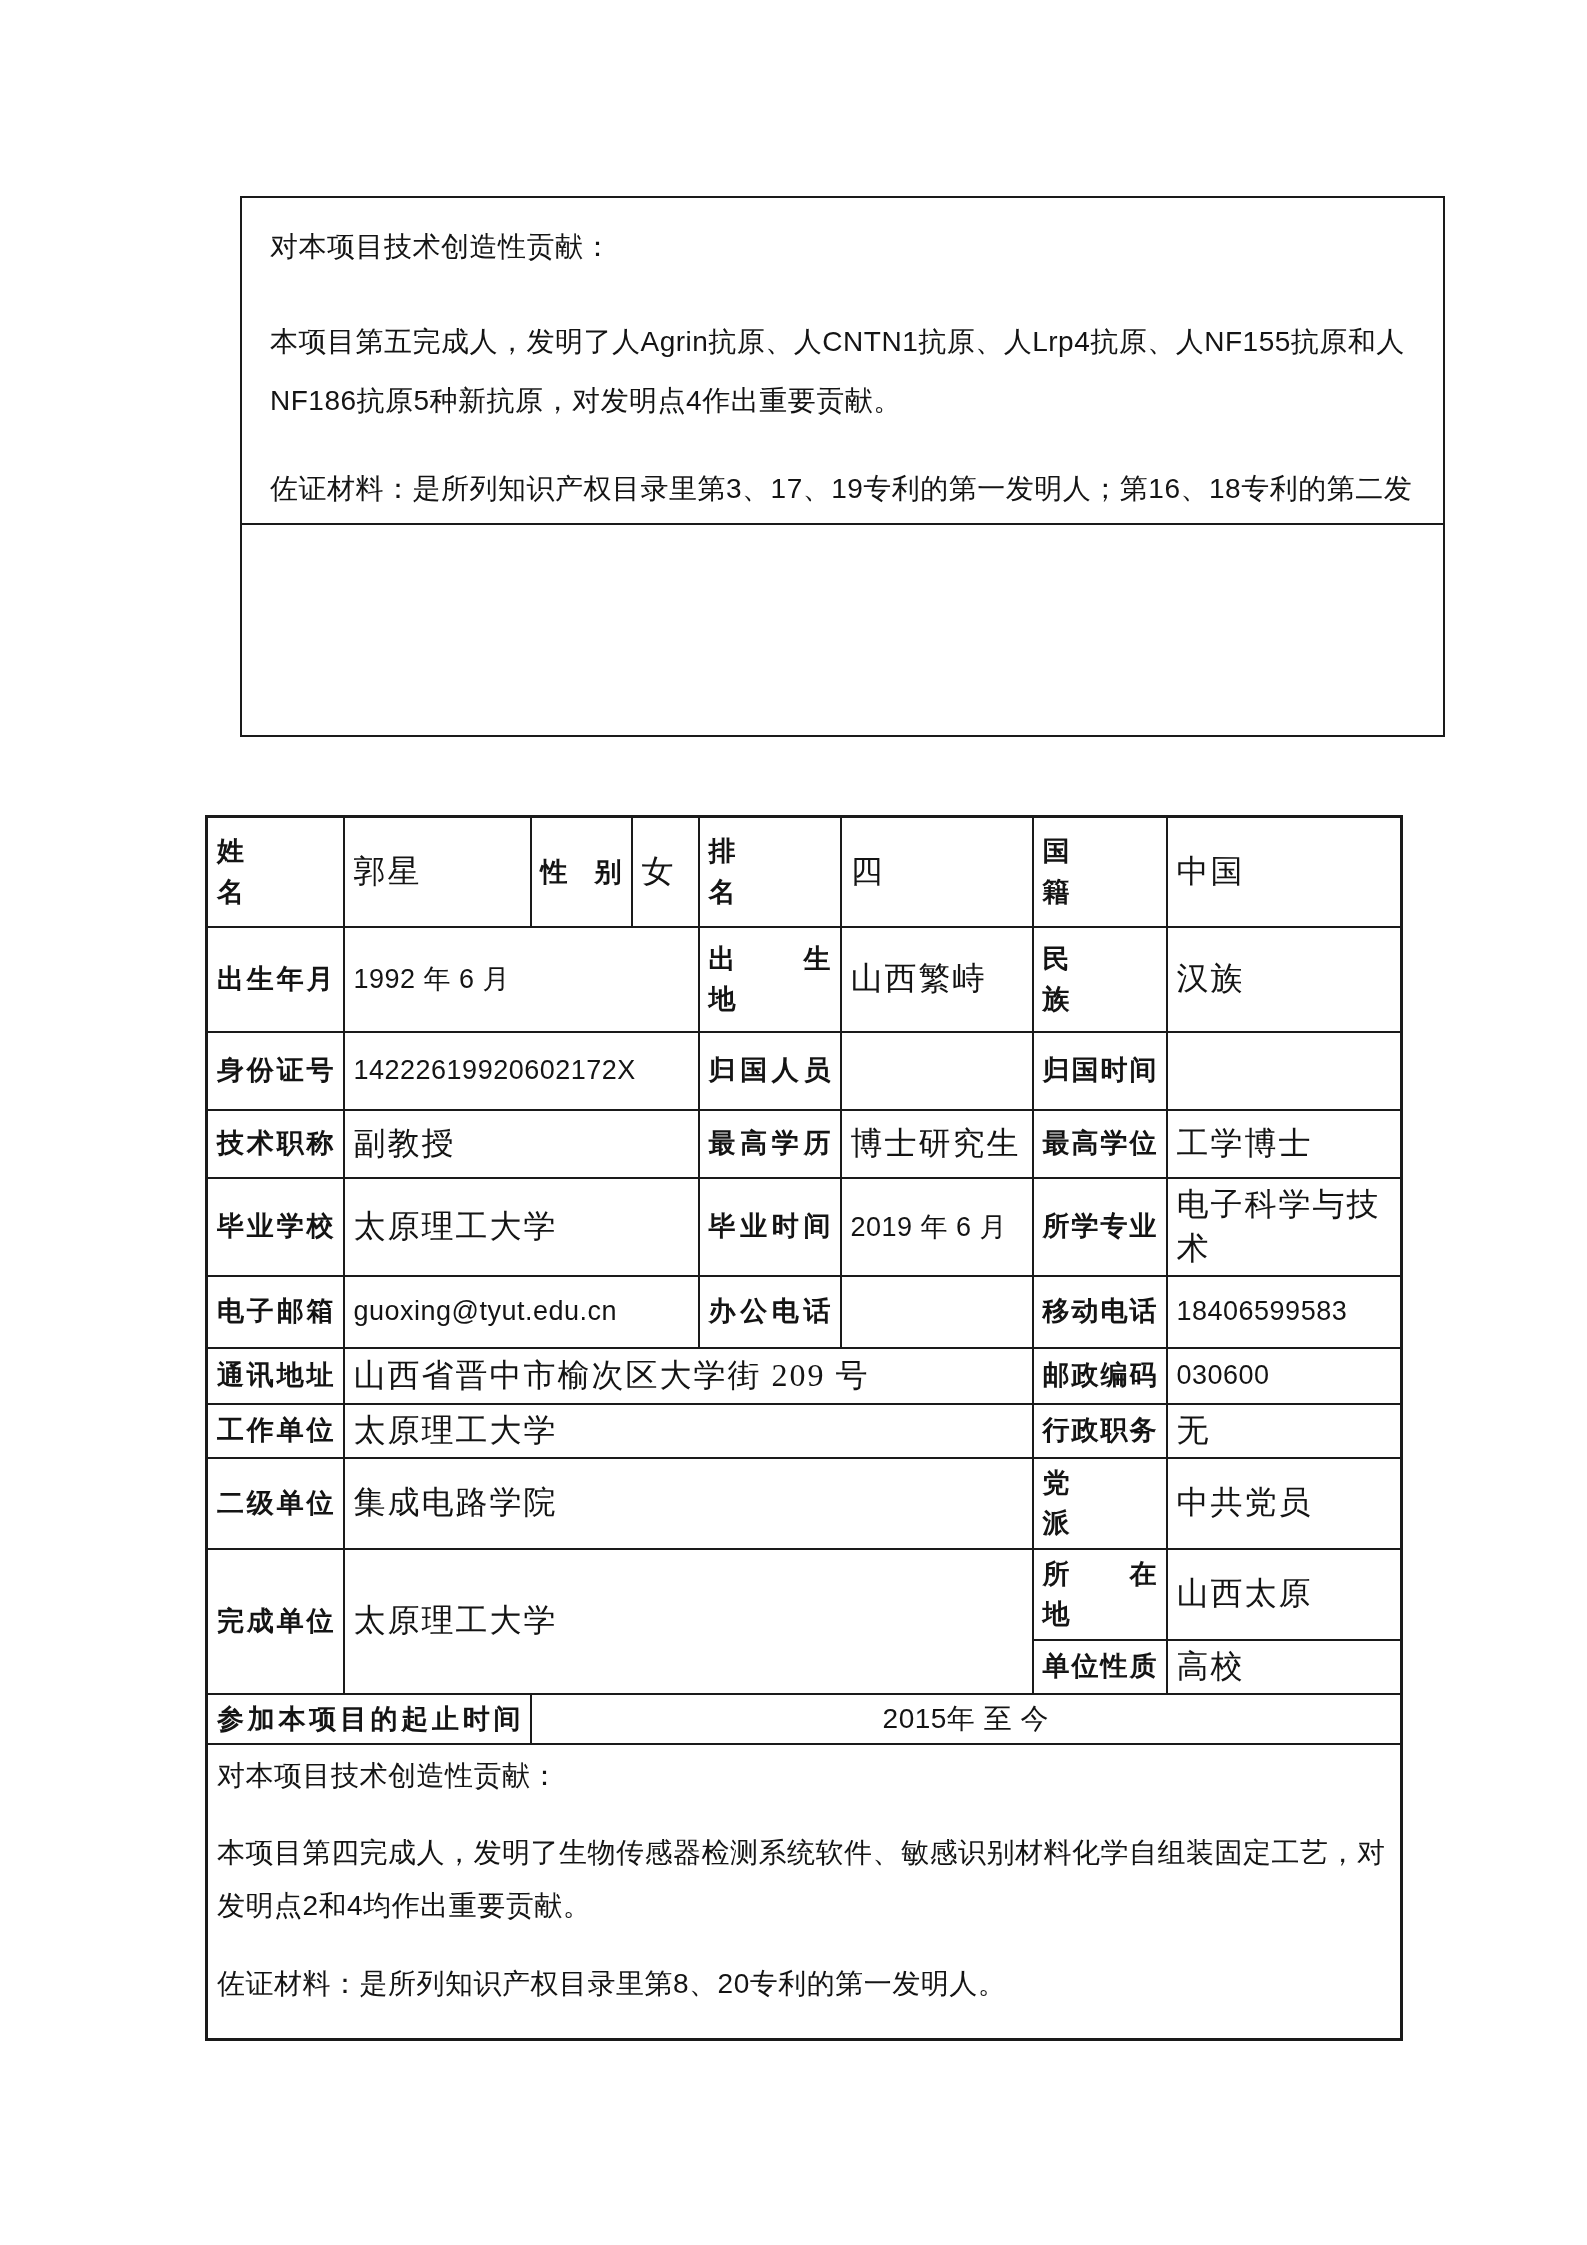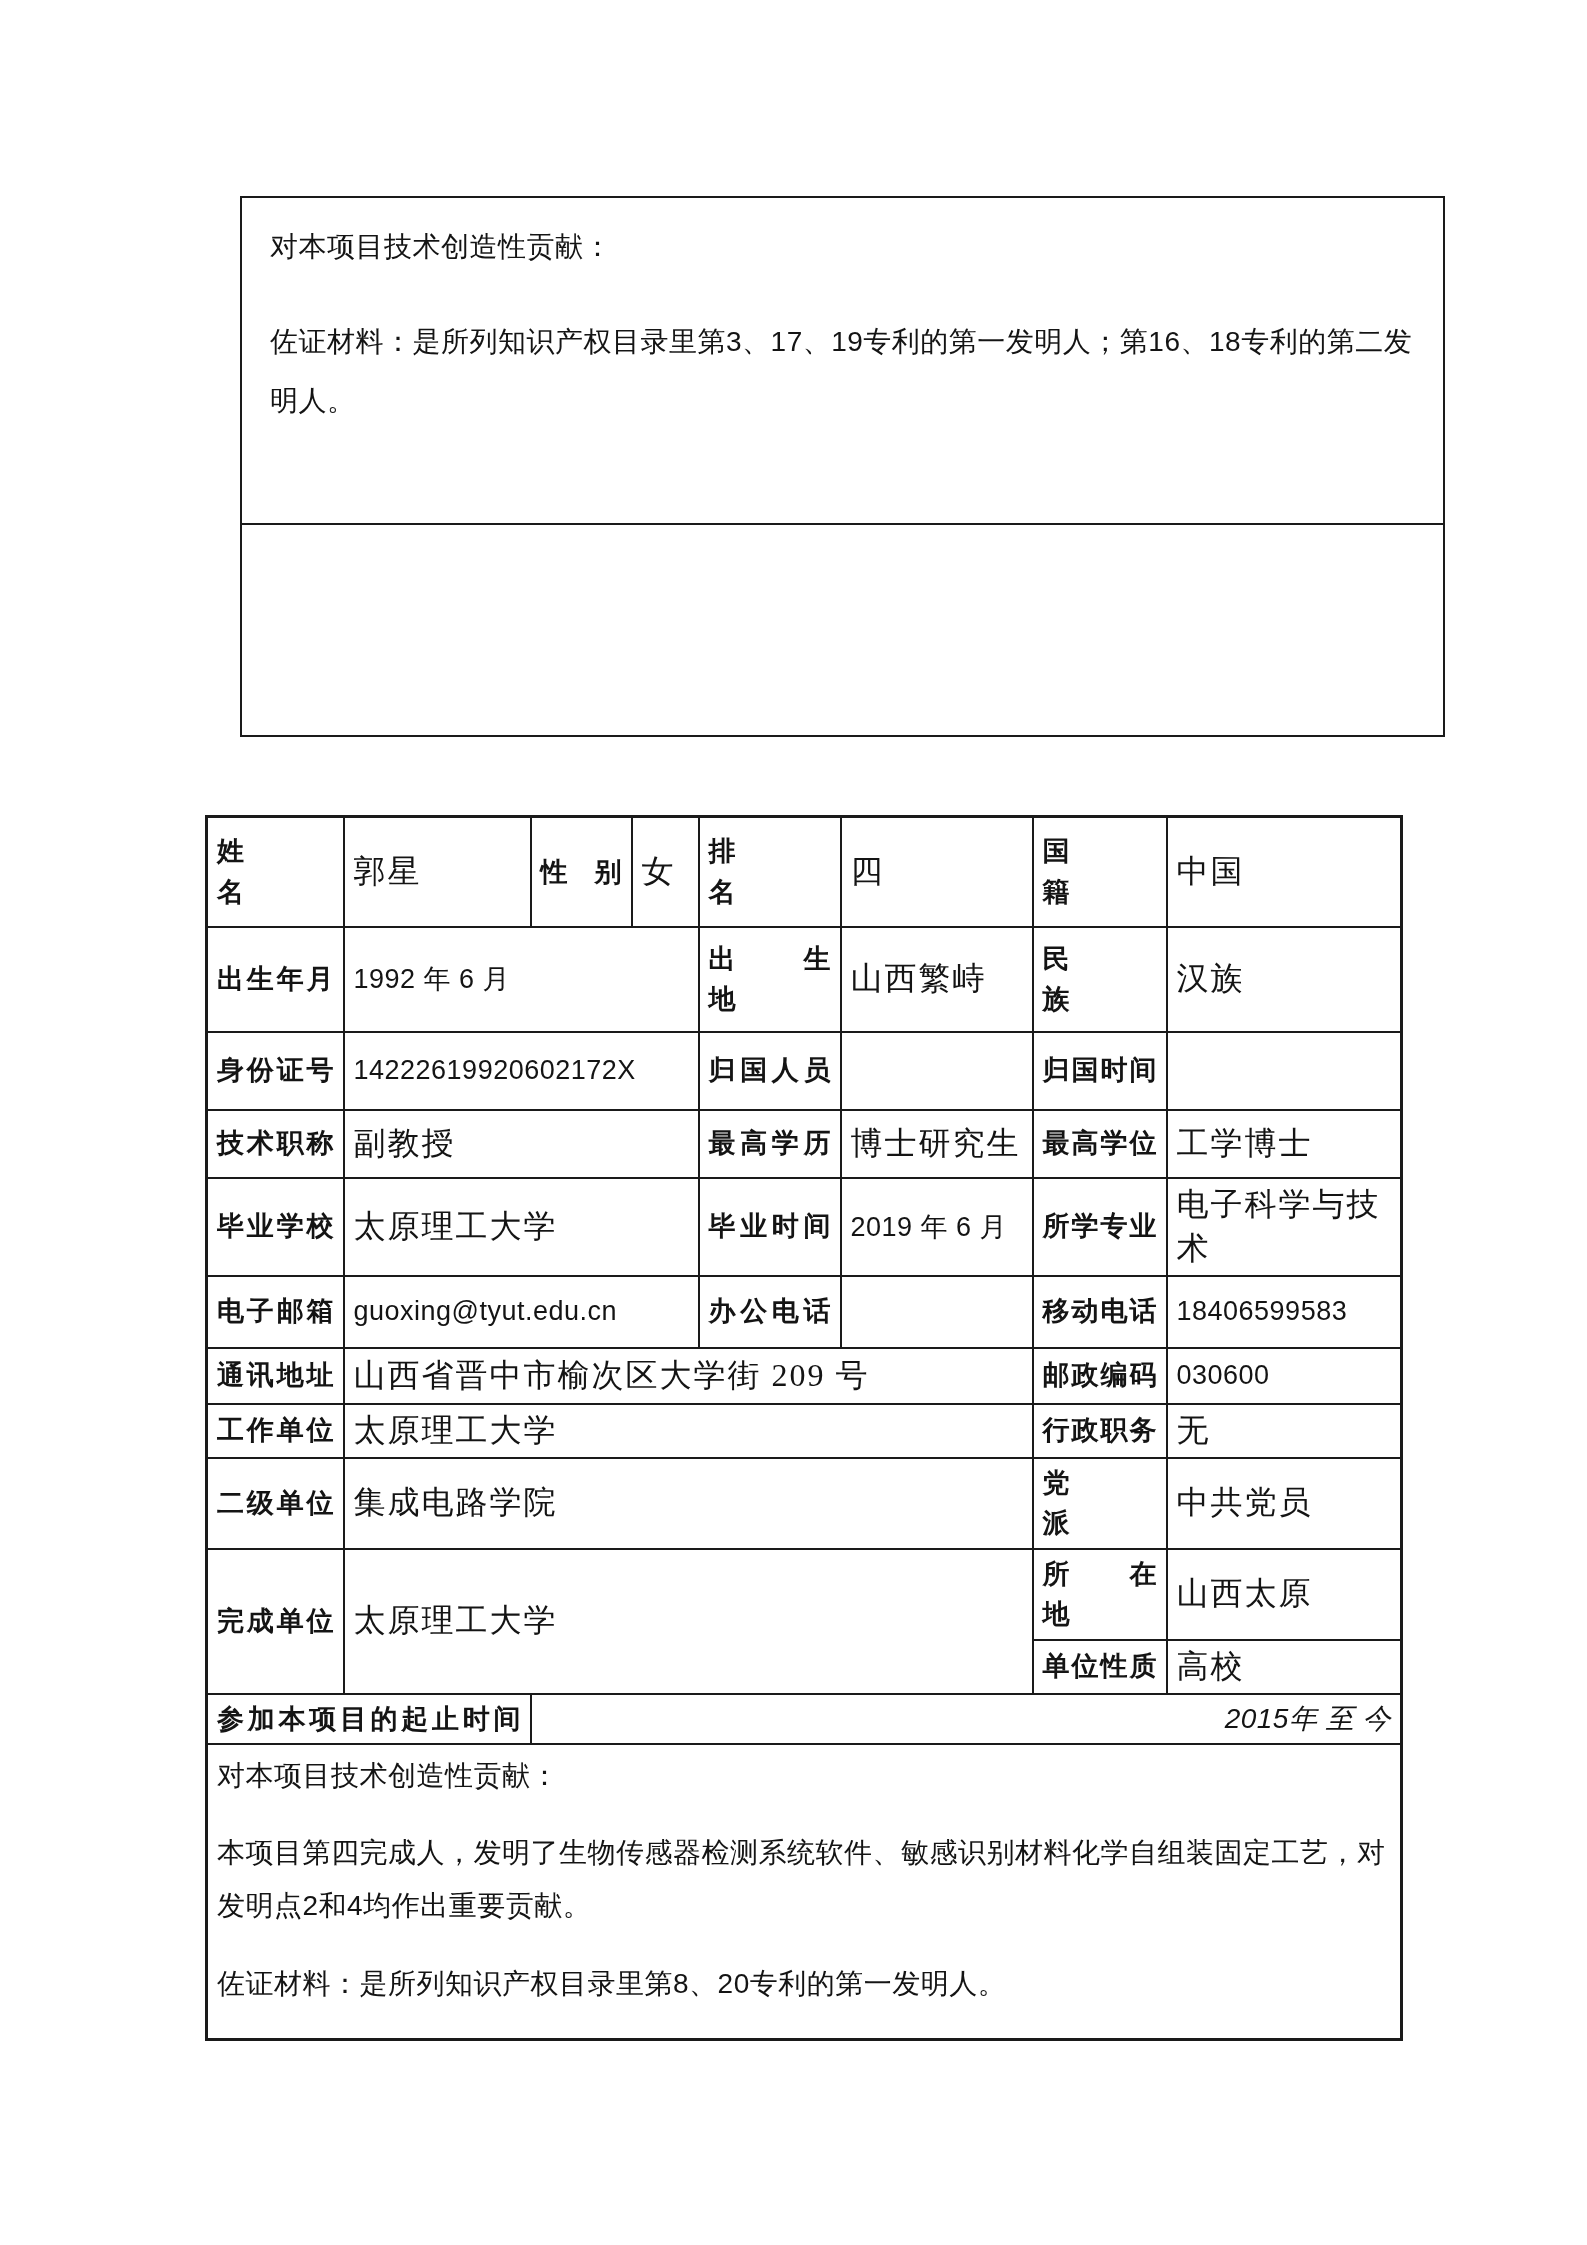--- a/index.html
+++ b/index.html
@@ -63,39 +63,40 @@
     font-family: "Liberation Serif", serif;
     font-size: 32px;
     letter-spacing: 2px;
     border-radius: 27px;
   }
   td.vsans {
     font-family: "Liberation Sans", sans-serif;
     font-size: 27px;
     letter-spacing: 0.5px;
   }
-  td.vcenter { text-align: right; font-size: 28px; font-weight: 500; font-style: italic; }
+  td.vcenter { text-align: center; font-size: 28px; font-weight: 500; }
   td.contrib {
     vertical-align: top;
     padding: 16px 26px 0 26px;
   }
   .contrib-p {
     margin: 0 0 24px 0;
     font-size: 28px;
     line-height: 1.9;
     font-weight: 500;
     letter-spacing: 0.5px;
   }
 </style>
 </head>
 <body>
 
 <div class="box1">
   <div class="box1-sec1">
     <p class="doc-p doc-title">对本项目技术创造性贡献：</p>
+    <p class="doc-p">本项目第五完成人，发明了人Agrin抗原、人CNTN1抗原、人Lrp4抗原、人NF155抗原和人NF186抗原5种新抗原，对发明点4作出重要贡献。</p>
     <p class="doc-p">佐证材料：是所列知识产权目录里第3、17、19专利的第一发明人；第16、18专利的第二发明人。</p>
   </div>
 </div>
 
 <table class="info">
   <colgroup>
     <col style="width:137px">
       <col style="width:187px">
       <col style="width:101px">
       <col style="width:67px">

